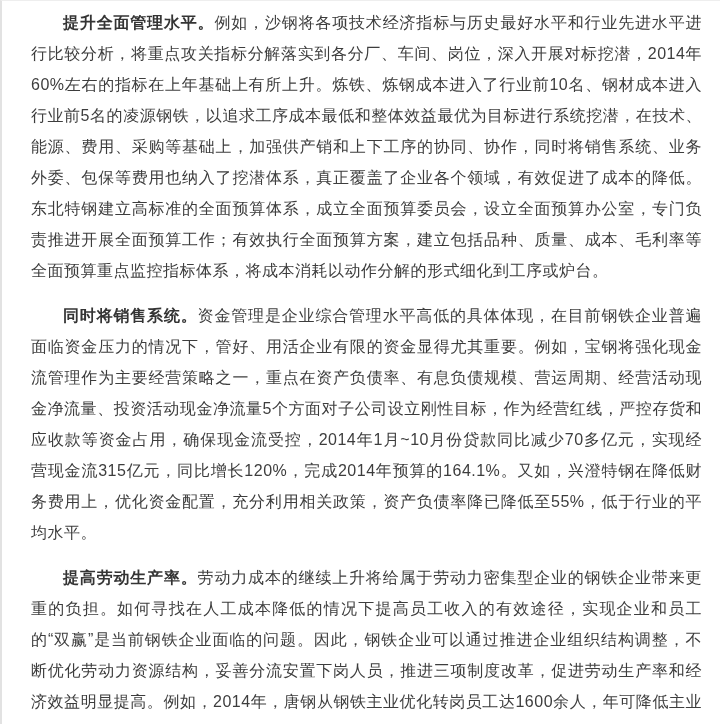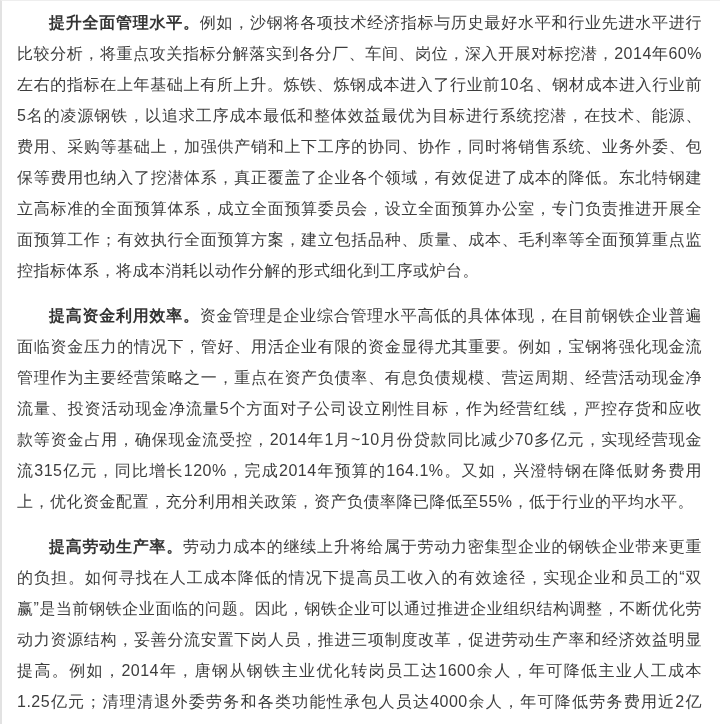--- a/index.html
+++ b/index.html
@@ -13,21 +13,21 @@
     overflow: hidden;
     font-family: "Liberation Sans", "DejaVu Sans", sans-serif;
   }
   .page {
     box-sizing: border-box;
     width: 720px;
     height: 724px;
     background: #ffffff;
     border-left: 2px solid #e2e2e2;
     border-top: 1px solid #eeeeee;
-    padding: 6px 18px 8px 15px;
+    padding: 6px 18px 8px 29px;
   }
   .article p {
     margin: 0 0 14px 0;
     font-size: 16px;
     line-height: 31px;
     letter-spacing: 0.5px;
     color: #3d3d3d;
     text-align: justify;
     text-indent: 2em;
   }
@@ -37,18 +37,18 @@
   }
 </style>
 </head>
 <body>
 
 <div class="page">
   <div class="article">
 
     <p><span class="lead">提升全面管理水平。</span><span>例如，沙钢将各项技术经济指标与历史最好水平和行业先进水平进行比较分析，将重点攻关指标分解落实到各分厂、车间、岗位，深入开展对标挖潜，2014年60%左右的指标在上年基础上有所上升。炼铁、炼钢成本进入了行业前10名、钢材成本进入行业前5名的凌源钢铁，以追求工序成本最低和整体效益最优为目标进行系统挖潜，在技术、能源、费用、采购等基础上，加强供产销和上下工序的协同、协作，同时将销售系统、业务外委、包保等费用也纳入了挖潜体系，真正覆盖了企业各个领域，有效促进了成本的降低。东北特钢建立高标准的全面预算体系，成立全面预算委员会，设立全面预算办公室，专门负责推进开展全面预算工作；有效执行全面预算方案，建立包括品种、质量、成本、毛利率等全面预算重点监控指标体系，将成本消耗以动作分解的形式细化到工序或炉台。</span></p>
 
-    <p><span class="lead">提高资金利用效率。</span><span>资金管理是企业综合管理水平高低的具体体现，在目前钢铁企业普遍面临资金压力的情况下，管好、用活企业有限的资金显得尤其重要。例如，宝钢将强化现金流管理作为主要经营策略之一，重点在资产负债率、有息负债规模、营运周期、经营活动现金净流量、投资活动现金净流量5个方面对子公司设立刚性目标，作为经营红线，严控存货和应收款等资金占用，确保现金流受控，2014年1月~10月份贷款同比减少70多亿元，实现经营现金流315亿元，同比增长120%，完成2014年预算的164.1%。又如，兴澄特钢在降低财务费用上，优化资金配置，充分利用相关政策，资产负债率降已降低至55%，低于行业的平均水平。</span></p>
+    <p><span class="lead">同时将销售系统。</span><span>资金管理是企业综合管理水平高低的具体体现，在目前钢铁企业普遍面临资金压力的情况下，管好、用活企业有限的资金显得尤其重要。例如，宝钢将强化现金流管理作为主要经营策略之一，重点在资产负债率、有息负债规模、营运周期、经营活动现金净流量、投资活动现金净流量5个方面对子公司设立刚性目标，作为经营红线，严控存货和应收款等资金占用，确保现金流受控，2014年1月~10月份贷款同比减少70多亿元，实现经营现金流315亿元，同比增长120%，完成2014年预算的164.1%。又如，兴澄特钢在降低财务费用上，优化资金配置，充分利用相关政策，资产负债率降已降低至55%，低于行业的平均水平。</span></p>
 
     <p><span class="lead">提高劳动生产率。</span><span>劳动力成本的继续上升将给属于劳动力密集型企业的钢铁企业带来更重的负担。如何寻找在人工成本降低的情况下提高员工收入的有效途径，实现企业和员工的“双赢”是当前钢铁企业面临的问题。因此，钢铁企业可以通过推进企业组织结构调整，不断优化劳动力资源结构，妥善分流安置下岗人员，推进三项制度改革，促进劳动生产率和经济效益明显提高。例如，2014年，唐钢从钢铁主业优化转岗员工达1600余人，年可降低主业人工成本1.25亿元；清理清退外委劳务和各类功能性承包人员达4000余人，年可降低劳务费用近2亿元。唐银公司经过近几年的人员优化，目前在岗人员3750人，比2010年减少了1070人，吨钢工资费用降到120元水平。同时，钢铁企业可以通过员工持股促进形成个人和企业的利益共同体，激发企业活力和动力，提高劳动生产率。</span></p>
 
   </div>
 </div>
 
 </body></html>

